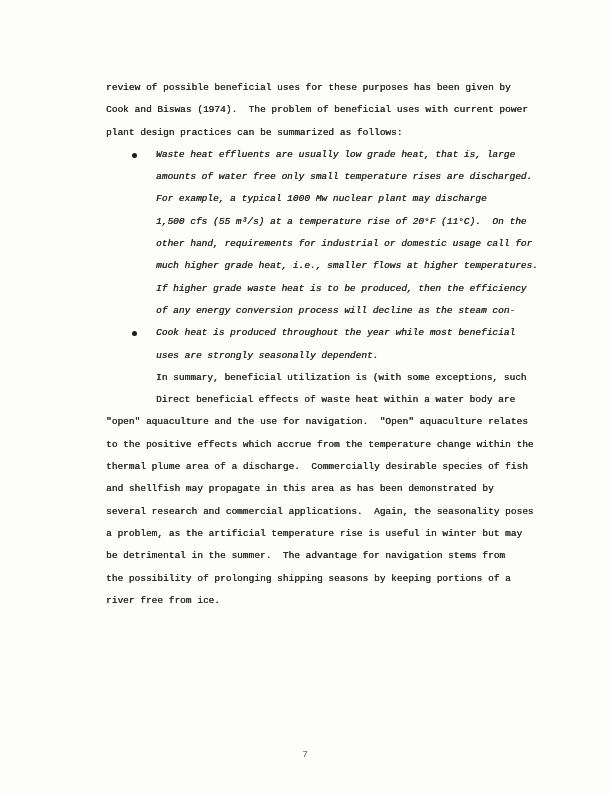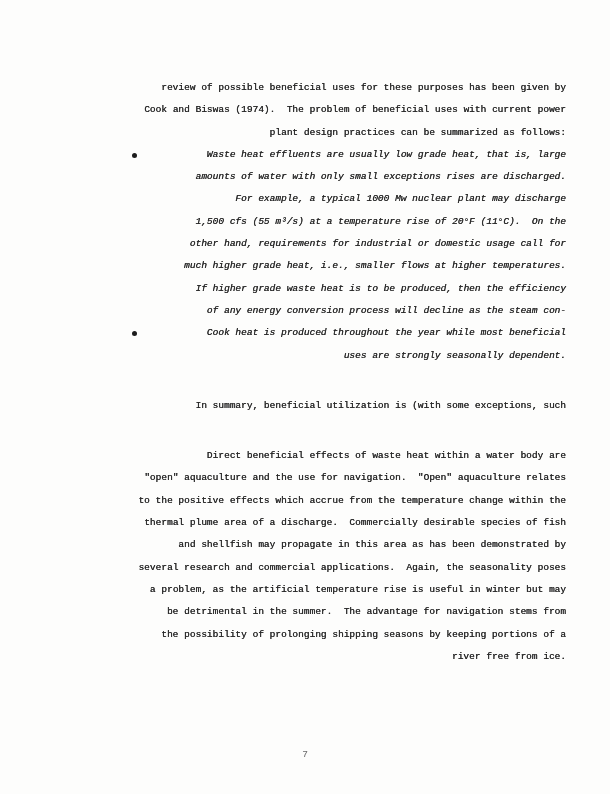--- a/index.html
+++ b/index.html
@@ -22,29 +22,27 @@
     top: 77px;
     width: 460px;
     font-size: 9.5px;
   }
   .line {
     position: relative;
     white-space: pre;
     height: 22.3px;
     line-height: 22.3px;
     text-shadow: 0.25px 0 0 currentColor; 
-    text-align: right;
   }
   .line.cont, .line.bfirst {
     padding-left: 50px;
     font-style: italic;
   }
   .line.findent {
     text-indent: 50px;
-    margin-top: 28px;
   }
   .bullet-dot {
     position: absolute;
     left: 26px;
     top: 9px;
     width: 5px;
     height: 5px;
     border-radius: 50%;
     background: #1c1c1c;
   }
@@ -60,21 +58,21 @@
 </style>
 </head>
 <body>
 
 <div class="page">
   <div class="textblock" id="textblock">
       <div class="line">review of possible beneficial uses for these purposes has been given by</div>
       <div class="line">Cook and Biswas (1974).  The problem of beneficial uses with current power</div>
       <div class="line">plant design practices can be summarized as follows:</div>
       <div class="line bfirst"><span class="bullet-dot"></span><span>Waste heat effluents are usually low grade heat, that is, large</span></div>
-      <div class="line cont">amounts of water with only small exceptions rises are discharged.</div>
+      <div class="line cont">amounts of water free only small temperature rises are discharged.</div>
       <div class="line cont">For example, a typical 1000 Mw nuclear plant may discharge</div>
       <div class="line cont">1,500 cfs (55 m³/s) at a temperature rise of 20°F (11°C).  On the</div>
       <div class="line cont">other hand, requirements for industrial or domestic usage call for</div>
       <div class="line cont">much higher grade heat, i.e., smaller flows at higher temperatures.</div>
       <div class="line cont">If higher grade waste heat is to be produced, then the efficiency</div>
       <div class="line cont">of any energy conversion process will decline as the steam con-</div>
       <div class="line bfirst"><span class="bullet-dot"></span><span>Cook heat is produced throughout the year while most beneficial</span></div>
       <div class="line cont">uses are strongly seasonally dependent.</div>
       <div class="line findent">In summary, beneficial utilization is (with some exceptions, such</div>
       <div class="line findent">Direct beneficial effects of waste heat within a water body are</div>

